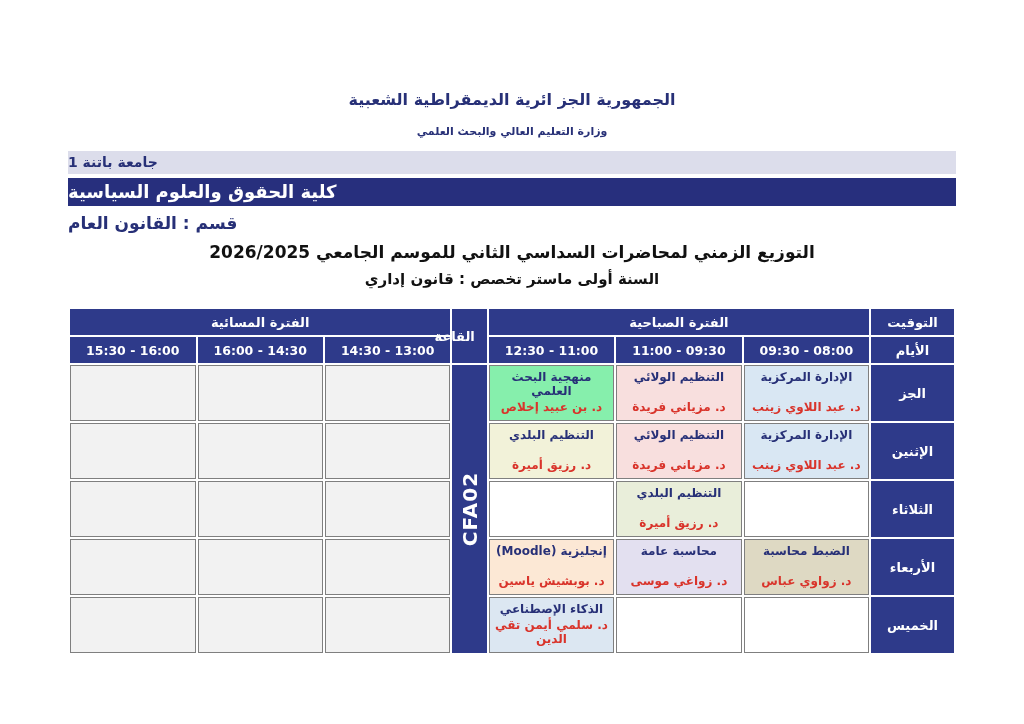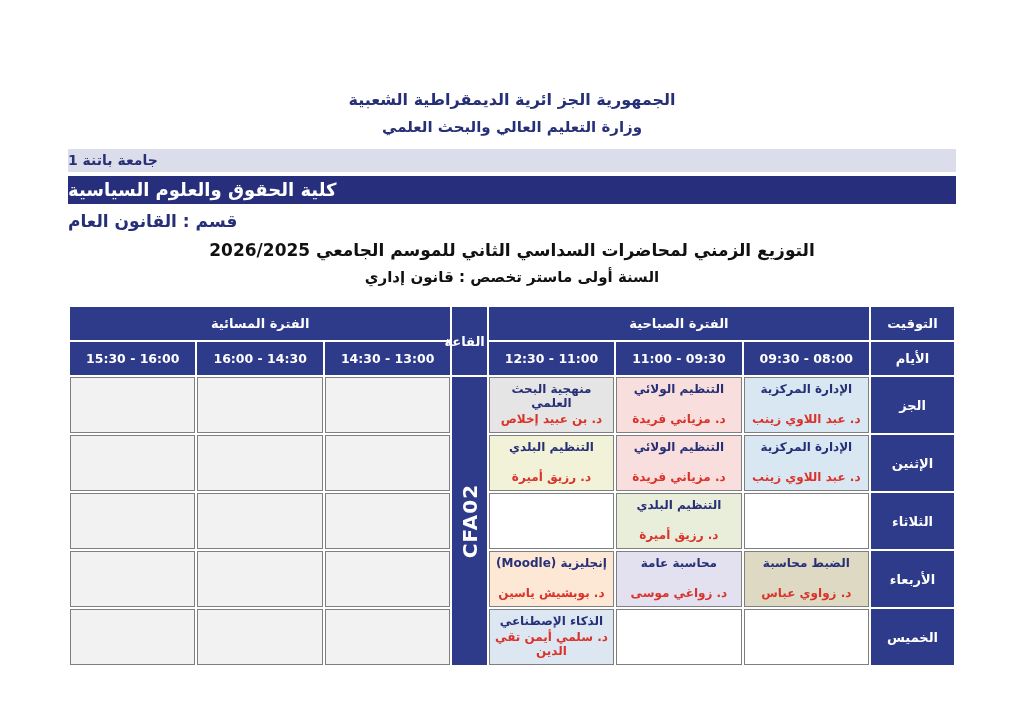--- a/index.html
+++ b/index.html
@@ -13,21 +13,21 @@
   *{ box-sizing: border-box; }
   html,body{ margin:0; padding:0; }
   body{
     width:1024px; height:724px; background:#ffffff; overflow:hidden;
     font-family:"DejaVu Sans", sans-serif;
   }
   .page{ width:888px; margin:0 auto; padding-top:90px; direction:rtl; }
 
   .gov-line{ text-align:center; color:var(--text-navy); font-weight:bold; }
   .gov-line.l1{ font-size:16px; }
-  .gov-line.l2{ font-size:15px; margin-top:9px; }
+  .gov-line.l2{ font-size:11px; margin-top:16px; }
 
   .banner{ width:100%; text-align:left; font-weight:bold; }
   .banner.univ{ margin-top:13px; background:#dcddeb; color:var(--text-navy);
     font-size:14px; padding:3px 0 4px; }
   .banner.fac{ margin-top:4px; background:var(--banner-navy); color:#ffffff;
     font-size:18px; padding:3px 0 4px; }
 
   .dept{ margin-top:7px; text-align:left; direction:rtl; color:var(--text-navy);
     font-weight:bold; font-size:17px; }
   .dept-inner{ direction:rtl; display:inline-block; }
@@ -37,21 +37,21 @@
 
   table.schedule{
     margin-top:19px; border-collapse:separate; border-spacing:2px;
     direction:rtl; width:100%; table-layout:fixed;
   }
   col.c-day{ width:82px; }
   col.c-slot{ width:124px; }
   col.c-room{ width:34px; }
 
   th{ background:var(--navy); color:#ffffff; font-weight:bold; font-size:13px;
-      height:33px; padding:0 2px; text-align:center; vertical-align:middle; }
+      height:26px; padding:0 12px; text-align:center; vertical-align:middle; }
   th.time{ font-size:12.5px; }
   th .ltr{ direction:ltr; unicode-bidi:isolate; }
 
   td.day-cell{ background:var(--navy); color:#ffffff; font-weight:bold;
       font-size:13px; text-align:center; vertical-align:middle; }
 
   td.room-cell{ background:var(--navy); position:relative; }
   td.room-cell .room-text{
       position:absolute; top:50%; left:50%;
       transform:translate(-50%,-50%) rotate(-90deg);
@@ -125,21 +125,21 @@
               <div class="course">الإدارة المركزية</div>
               <div class="teacher">د. عبد اللاوي زينب</div>
             </div>
           </td>
           <td class="slot filled" style="background: rgb(248, 223, 222);">
             <div class="cell-inner">
               <div class="course">التنظيم الولائي</div>
               <div class="teacher">د. مزياني فريدة</div>
             </div>
           </td>
-          <td class="slot filled" style="background: #e5e5e5;">
+          <td class="slot filled" style="background: #86efac;">
             <div class="cell-inner">
               <div class="course">منهجية البحث العلمي</div>
               <div class="teacher">د. بن عبيد إخلاص</div>
             </div>
           </td>
           <td class="room-cell" rowspan="5">
             <span class="room-text">CFA02</span>
           </td>
           <td class="slot empty-evening"></td>
           <td class="slot empty-evening"></td>

